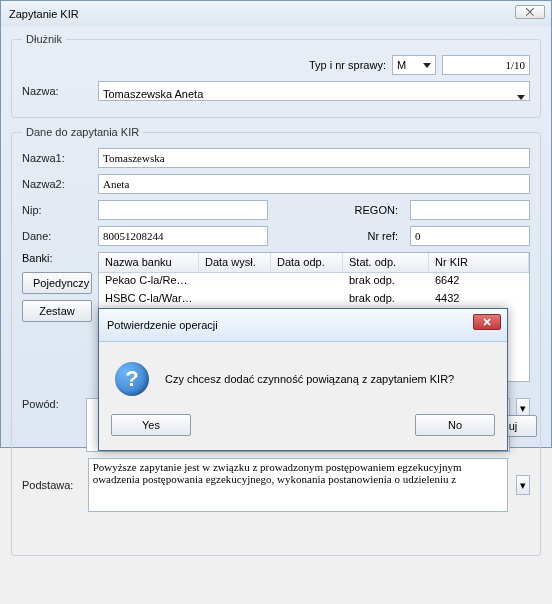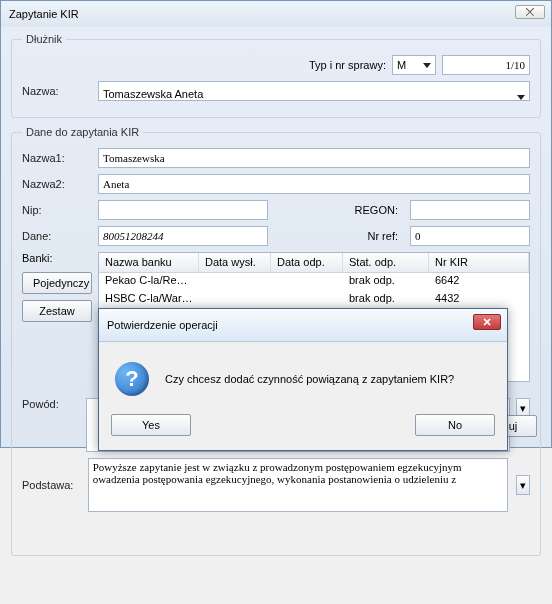--- a/index.html
+++ b/index.html
@@ -89,21 +89,21 @@
         <input type="text" style="flex: 1 1 0%;" value="Aneta">
       </div>
       <div class="row">
         <span class="label">Nip:</span>
         <input type="text" style="width: 170px;" value="">
         <span style="flex:1;text-align:right;padding-right:6px;">REGON:</span>
         <input type="text" style="width: 120px;" value="">
       </div>
       <div class="row">
         <span class="label">Dane:</span>
-        <input type="text" style="width: 170px; font-style: italic;" value="80051208244">
+        <input type="text" style="width: 170px;" value="80051208244">
         <span style="flex:1;text-align:right;padding-right:6px;">Nr ref:</span>
         <input type="text" style="width: 120px;" value="0">
       </div>
 
       <div class="row" style="align-items:flex-start;">
         <div style="width:70px;">
           <div style="margin-bottom:8px;">Banki:</div>
           <button class="btn" style="width:70px;margin-bottom:6px;">Pojedynczy</button>
           <button class="btn" style="width:70px;">Zestaw</button>
         </div>

